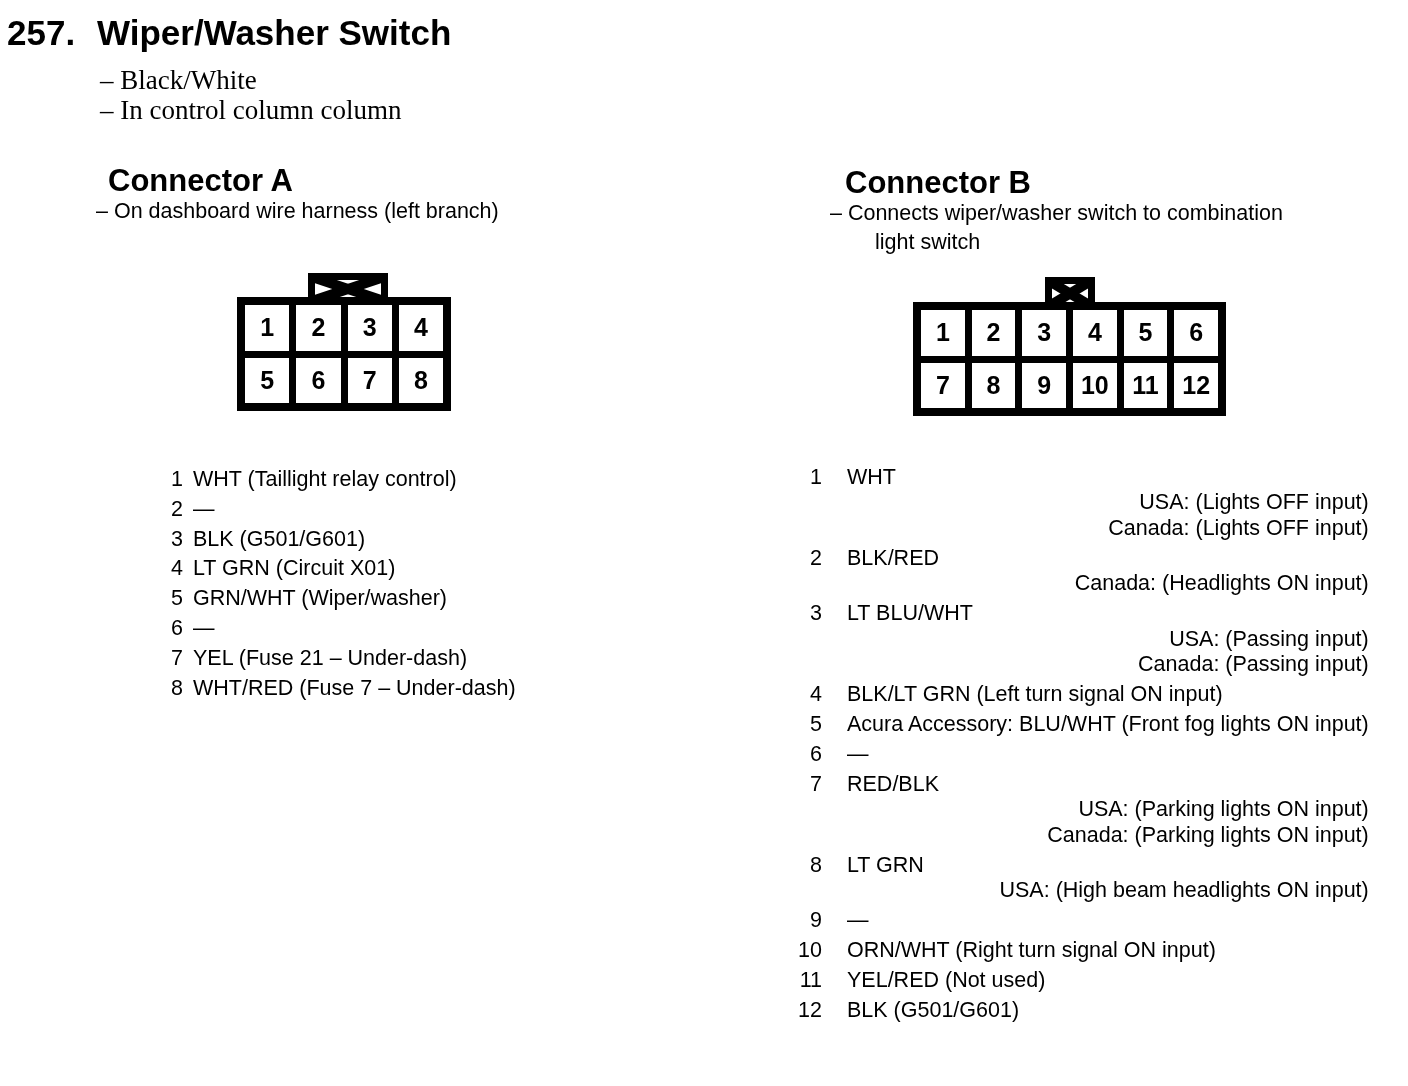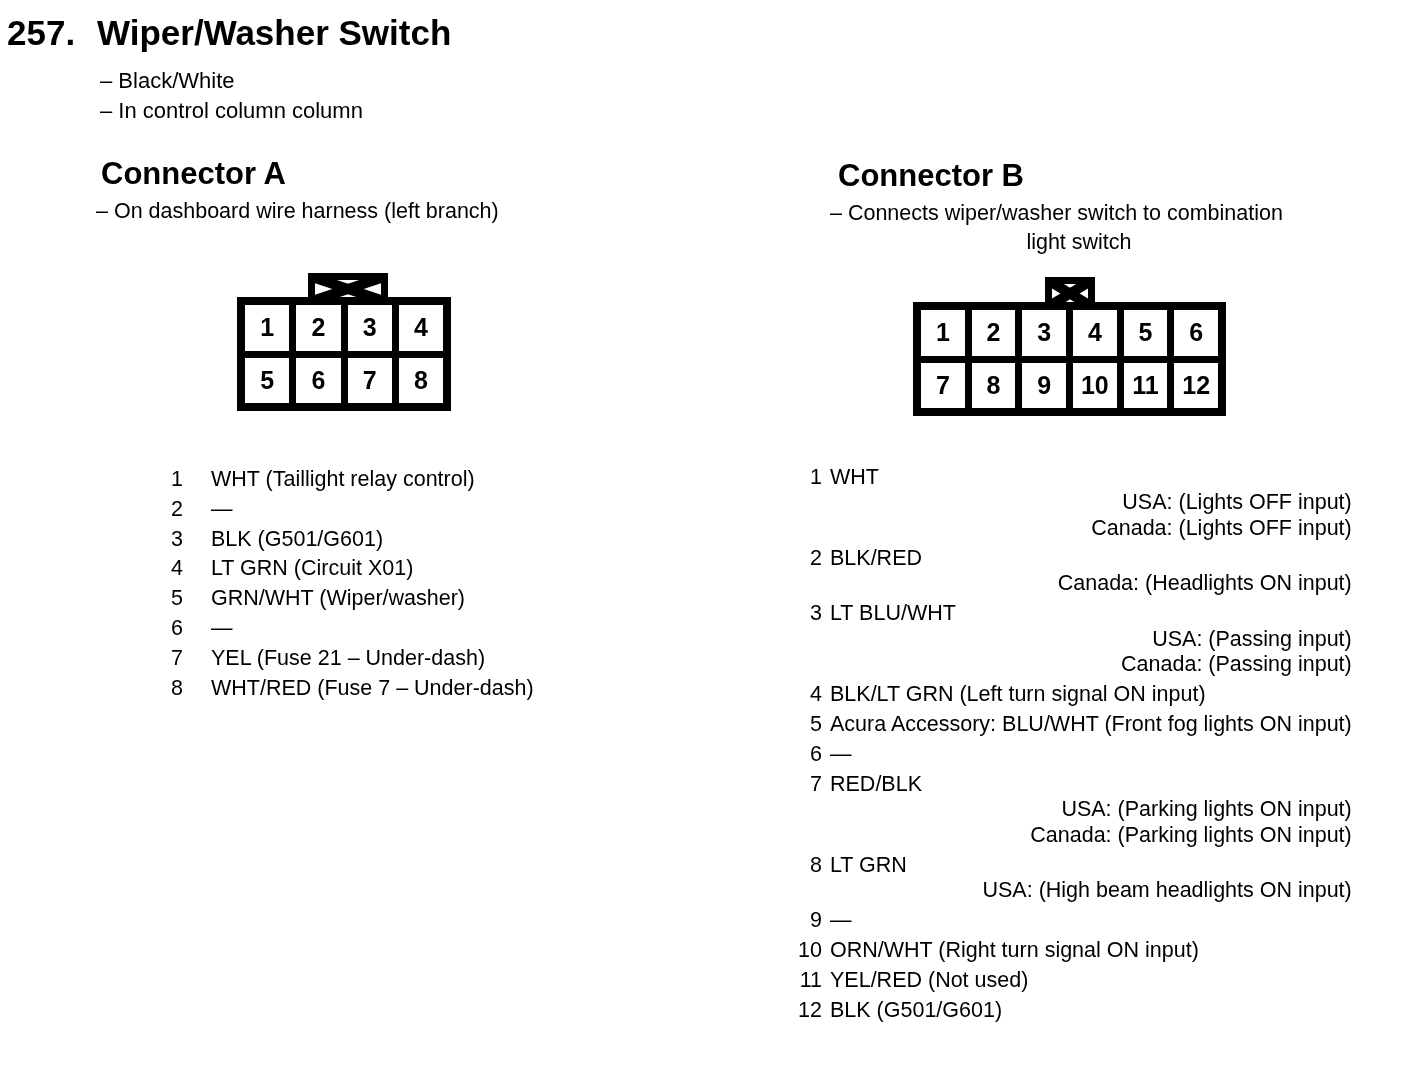--- a/index.html
+++ b/index.html
@@ -10,34 +10,34 @@
     overflow:hidden;
   }
   
   .doc-title {
     position:absolute; left:7px; top:14px;
     font-size:35px; font-weight:bold; line-height:38px; white-space:nowrap;
   }
   .doc-title-num { display:inline-block; width:90px; }
   .doc-notes {
     position:absolute; left:100px; top:66px;
-    font-size:22px; line-height:29.5px; white-space:nowrap;
+    font-size:27px; line-height:29.5px; white-space:nowrap;font-family:Liberation Serif, serif;
   }
   
   .conn-heading {
-    position:absolute; margin:4px;
+    position:absolute; margin:11px;
     font-size:31px; font-weight:bold; white-space:nowrap;
   }
   .conn-a-heading { left:97px;  top:152px; }
   .conn-b-heading { left:834px; top:154px; }
   .conn-note {
     position:absolute; font-size:21.5px; line-height:29px; white-space:nowrap;
   }
   .conn-a-note { left:96px;  top:197px; }
-  .conn-b-note { left:830px; top:199px;text-align:center; }
+  .conn-b-note { left:830px; top:199px; }
   .conn-b-note .second-line { padding-left:45px; }
   
   .diagram { position:absolute; }
   .diagram-a { left:237px; top:273px; width:214px; height:138px; }
   .diagram-b { left:913px; top:277px; width:313px; height:139px; }
   .key-tab {
     position:absolute; box-sizing:border-box;
     background:#ffffff; border:7px solid #000000;
   }
   .key-tab-a { left:71px;  top:0; width:80px; height:32px; }
@@ -55,26 +55,26 @@
   .cell {
     background:#ffffff; display:flex; align-items:center; justify-content:center;
     font-weight:bold; font-size:25px;
   }
   .grid-b .cell { font-size:25px; }
   
   .pin-list { position:absolute; font-size:21.5px; }
   .pin-list-a { left:167px; top:465px; }
   .a-row { display:flex; line-height:29.8px; }
   .a-num { flex:none; width:16px; text-align:right; }
-  .a-desc { margin-left:28px; white-space:nowrap; }
+  .a-desc { margin-left:10px; white-space:nowrap; }
   .pin-list-b { left:789px; top:465px; }
   .b-entry { margin-bottom:4.6px; }
   .b-main { display:flex; line-height:25.4px; }
   .b-num { flex:none; width:33px; text-align:right; }
-  .b-desc { margin-left:8px; white-space:nowrap; }
+  .b-desc { margin-left:25px; white-space:nowrap; }
   .b-sub { margin-left:41px; line-height:25.4px; white-space:nowrap;text-align:right; }
 </style>
 </head>
 <body>
 
 <div class="page">
 
   <div class="doc-title">
     <span class="doc-title-num">257.</span><span class="doc-title-text">Wiper/Washer Switch</span>
   </div>

